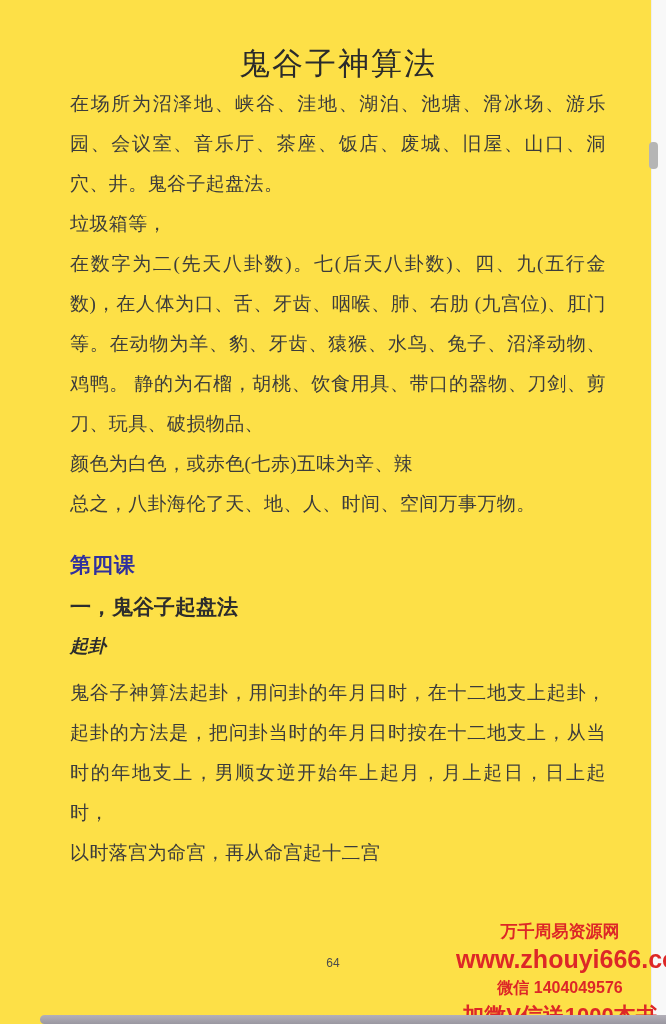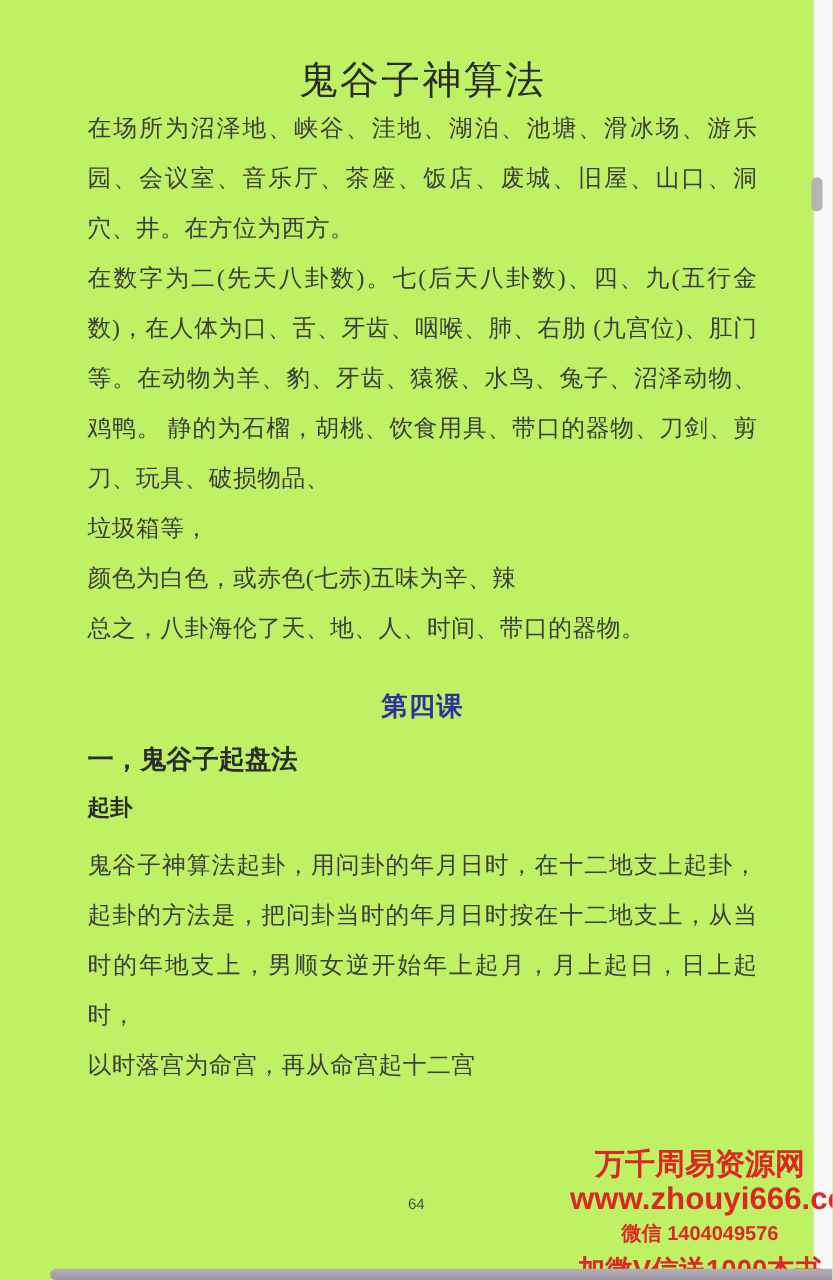--- a/index.html
+++ b/index.html
@@ -4,21 +4,21 @@
 <style>
   html, body { margin: 0; padding: 0; }
   body {
     width: 666px; height: 1024px;
     position: relative; overflow: hidden;
     background: #ffffff;
     font-family: "Liberation Serif", "DejaVu Serif", serif;
   }
   .page {
     position: absolute; inset: 0;
-    background: #bef264;
+    background: #fde047;
   }
   .scroll-gutter {
     position: absolute; top: 0; bottom: 0; right: 0; width: 14px;
     background: #f8f8f8; border-left: 1px solid #eeeeee;
   }
   .content {
     position: absolute; top: 0; left: 70px; width: 536px;
   }
   .doc-title {
     margin: 44px 0 0 0;
@@ -31,54 +31,55 @@
   .body-p {
     margin: 0;
     font-size: 19px; line-height: 40px;
     letter-spacing: 0.4px;
     color: #3c3c3c;
     text-align: justify;
   }
   .first-p { margin-top: 14px; }
   .lesson-heading {
     margin: 26px 0 0 0;
-    text-align: center;
+    text-align: left;
     font-size: 21px; font-weight: bold;
     color: #30309e;
     line-height: 30px;
     letter-spacing: 1px;
   }
   .sub-heading {
     margin: 11px 0 0 0;
     font-size: 21px; font-weight: bold;
     color: #2d2d2d;
     line-height: 32px;
   }
   .sub-sub-heading {
     margin: 8px 0 0 0;
     font-size: 18px; font-weight: bold;
     color: #2d2d2d;
     line-height: 30px;
+    font-style: italic;
   }
   .section-p { margin-top: 12px; }
   .page-number {
     position: absolute; left: 0; right: 0; bottom: 54px;
     text-align: center;
     font-family: "Liberation Sans", "DejaVu Sans", sans-serif;
     font-size: 12px; color: #4d4d4d;
   }
   .watermark {
     position: absolute; top: 918px; right: 2px; width: 208px;
     text-align: center;
     font-family: "Liberation Sans", "DejaVu Sans", sans-serif;
     font-weight: bold;
     color: #dd2727;
     z-index: 5;
   }
-  .wm-line-1 { font-size: 24px; line-height: 27px; }
+  .wm-line-1 { font-size: 17px; line-height: 27px; }
   .wm-line-2 { font-size: 25px; line-height: 29px; }
   .wm-line-3 { font-size: 16px; line-height: 28px; }
   .wm-line-4 { font-size: 22px; line-height: 27px; }
   .v-scroll-thumb {
     position: absolute; right: 8px; top: 142px;
     width: 9px; height: 27px;
     background: #b5b5b5; border-radius: 4px;
     z-index: 6;
   }
   .h-scroll-thumb {
@@ -92,25 +93,25 @@
 </head>
 <body>
 
 <div class="page">
 
   <div class="scroll-gutter"></div>
 
   <div class="content">
     <h1 class="doc-title">鬼谷子神算法</h1>
 
-    <p class="body-p">在场所为沼泽地、峡谷、洼地、湖泊、池塘、滑冰场、游乐园、会议室、音乐厅、茶座、饭店、废城、旧屋、山口、洞穴、井。在方位为西方。</p>
+    <p class="body-p">在场所为沼泽地、峡谷、洼地、湖泊、池塘、滑冰场、游乐园、会议室、音乐厅、茶座、饭店、废城、旧屋、山口、洞穴、井。鬼谷子起盘法。</p>
+    <p class="body-p">垃圾箱等，</p>
     <p class="body-p">在数字为二(先天八卦数)。七(后天八卦数)、四、九(五行金数)，在人体为口、舌、牙齿、咽喉、肺、右肋 (九宫位)、肛门等。在动物为羊、豹、牙齿、猿猴、水鸟、兔子、沼泽动物、鸡鸭。 静的为石榴，胡桃、饮食用具、带口的器物、刀剑、剪刀、玩具、破损物品、</p>
-    <p class="body-p">垃圾箱等，</p>
     <p class="body-p">颜色为白色，或赤色(七赤)五味为辛、辣</p>
-    <p class="body-p">总之，八卦海伦了天、地、人、时间、带口的器物。</p>
+    <p class="body-p">总之，八卦海伦了天、地、人、时间、空间万事万物。</p>
 
     <h2 class="lesson-heading">第四课</h2>
     <h3 class="sub-heading">一，鬼谷子起盘法</h3>
     <h4 class="sub-sub-heading">起卦</h4>
 
     <p class="body-p section-p">鬼谷子神算法起卦，用问卦的年月日时，在十二地支上起卦，起卦的方法是，把问卦当时的年月日时按在十二地支上，从当时的年地支上，男顺女逆开始年上起月，月上起日，日上起时，</p>
     <p class="body-p">以时落宫为命宫，再从命宫起十二宫</p>
   </div>
 
   <div class="page-number">64</div>

